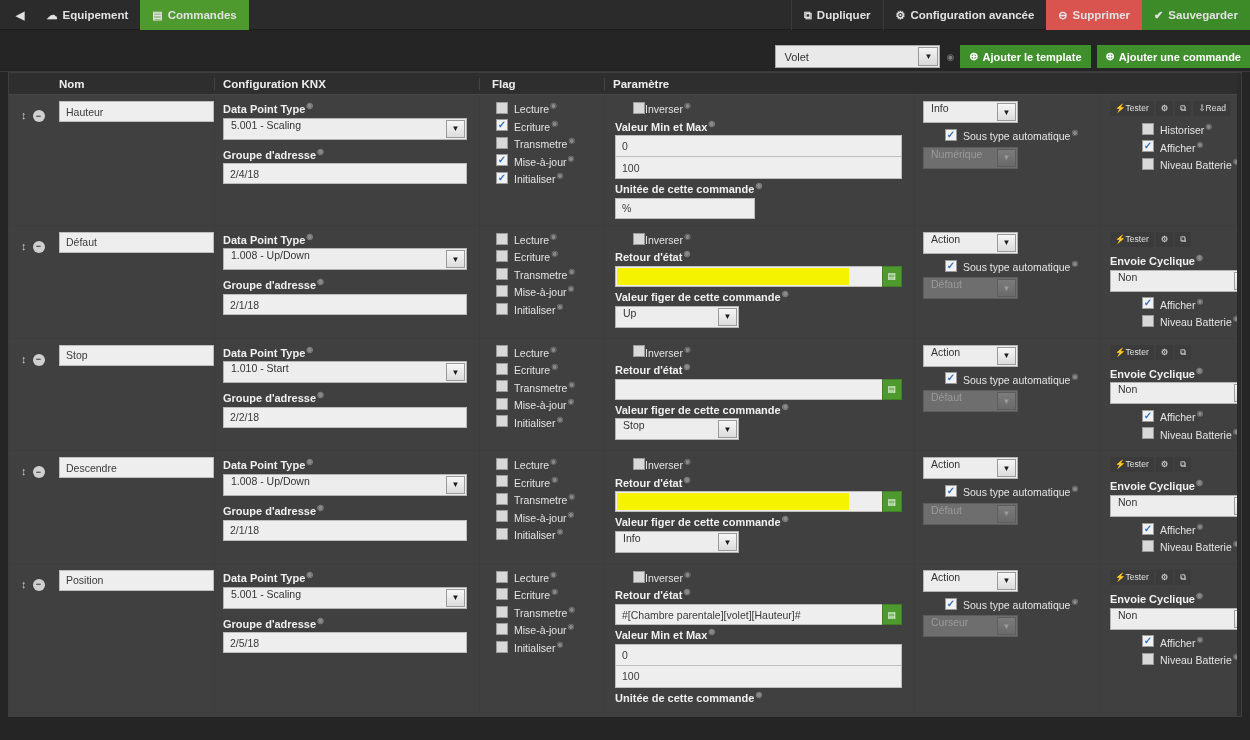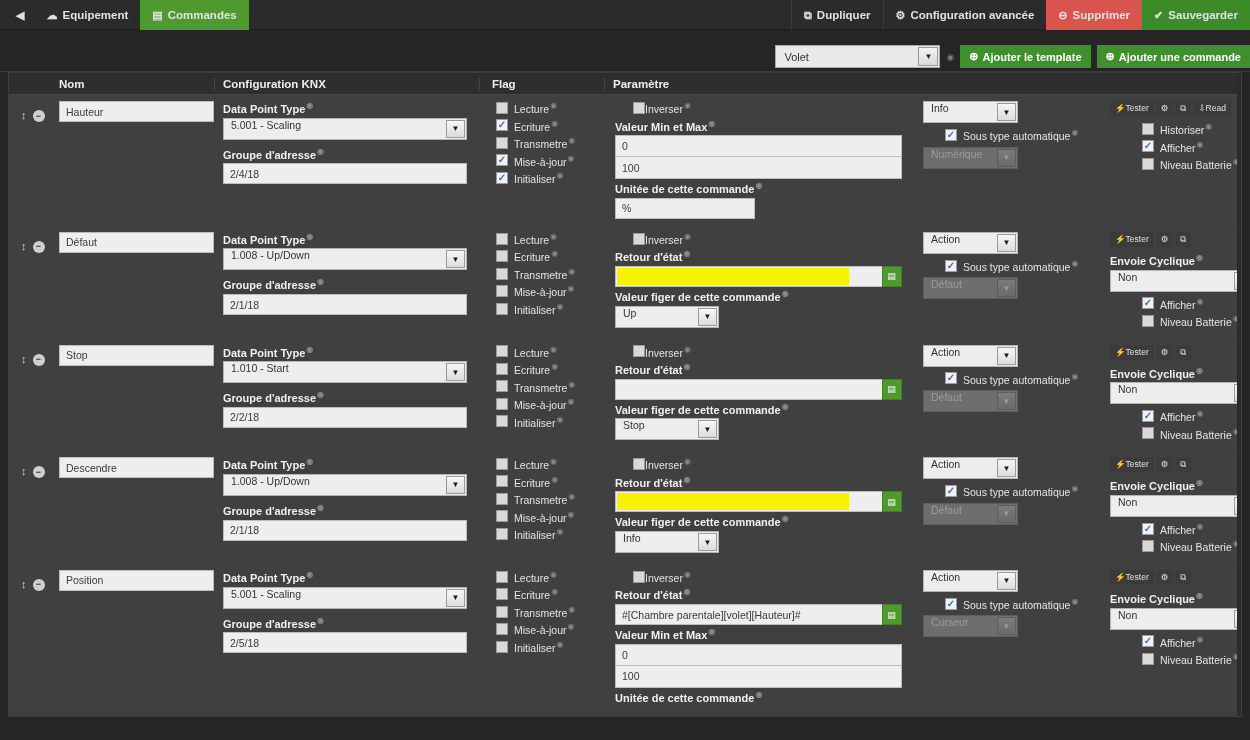--- a/index.html
+++ b/index.html
@@ -175,21 +175,21 @@
     display:flex;align-items:center;justify-content:center;
     color:#fff; font-size:9px; cursor:pointer;
   }
   .hl{ position:relative; }
   .hl::after{
     content:""; position:absolute; left:2px; top:2px;
     width:232px; height:17px; background:#f5f300; pointer-events:none;
   }
   .minmax .inp{ height:22px; }
   .minmax .inp + .inp{ border-top:none; }
-  .sel.small{ width:104px; }
+  .sel.small{ width:124px; }
 
   
   .parbody{ padding-right:10px; }
   .parbody .sel.top{ width:95px; margin-bottom:5px; }
   .parbody .sub{ display:flex; align-items:center; gap:6px; margin-left:22px; margin-bottom:5px;}
   .parbody .sel.disabled{ width:95px; }
 
   
   .actbody{ padding-right:6px; }
   .minibar{ display:flex; gap:2px; margin-bottom:6px; }

